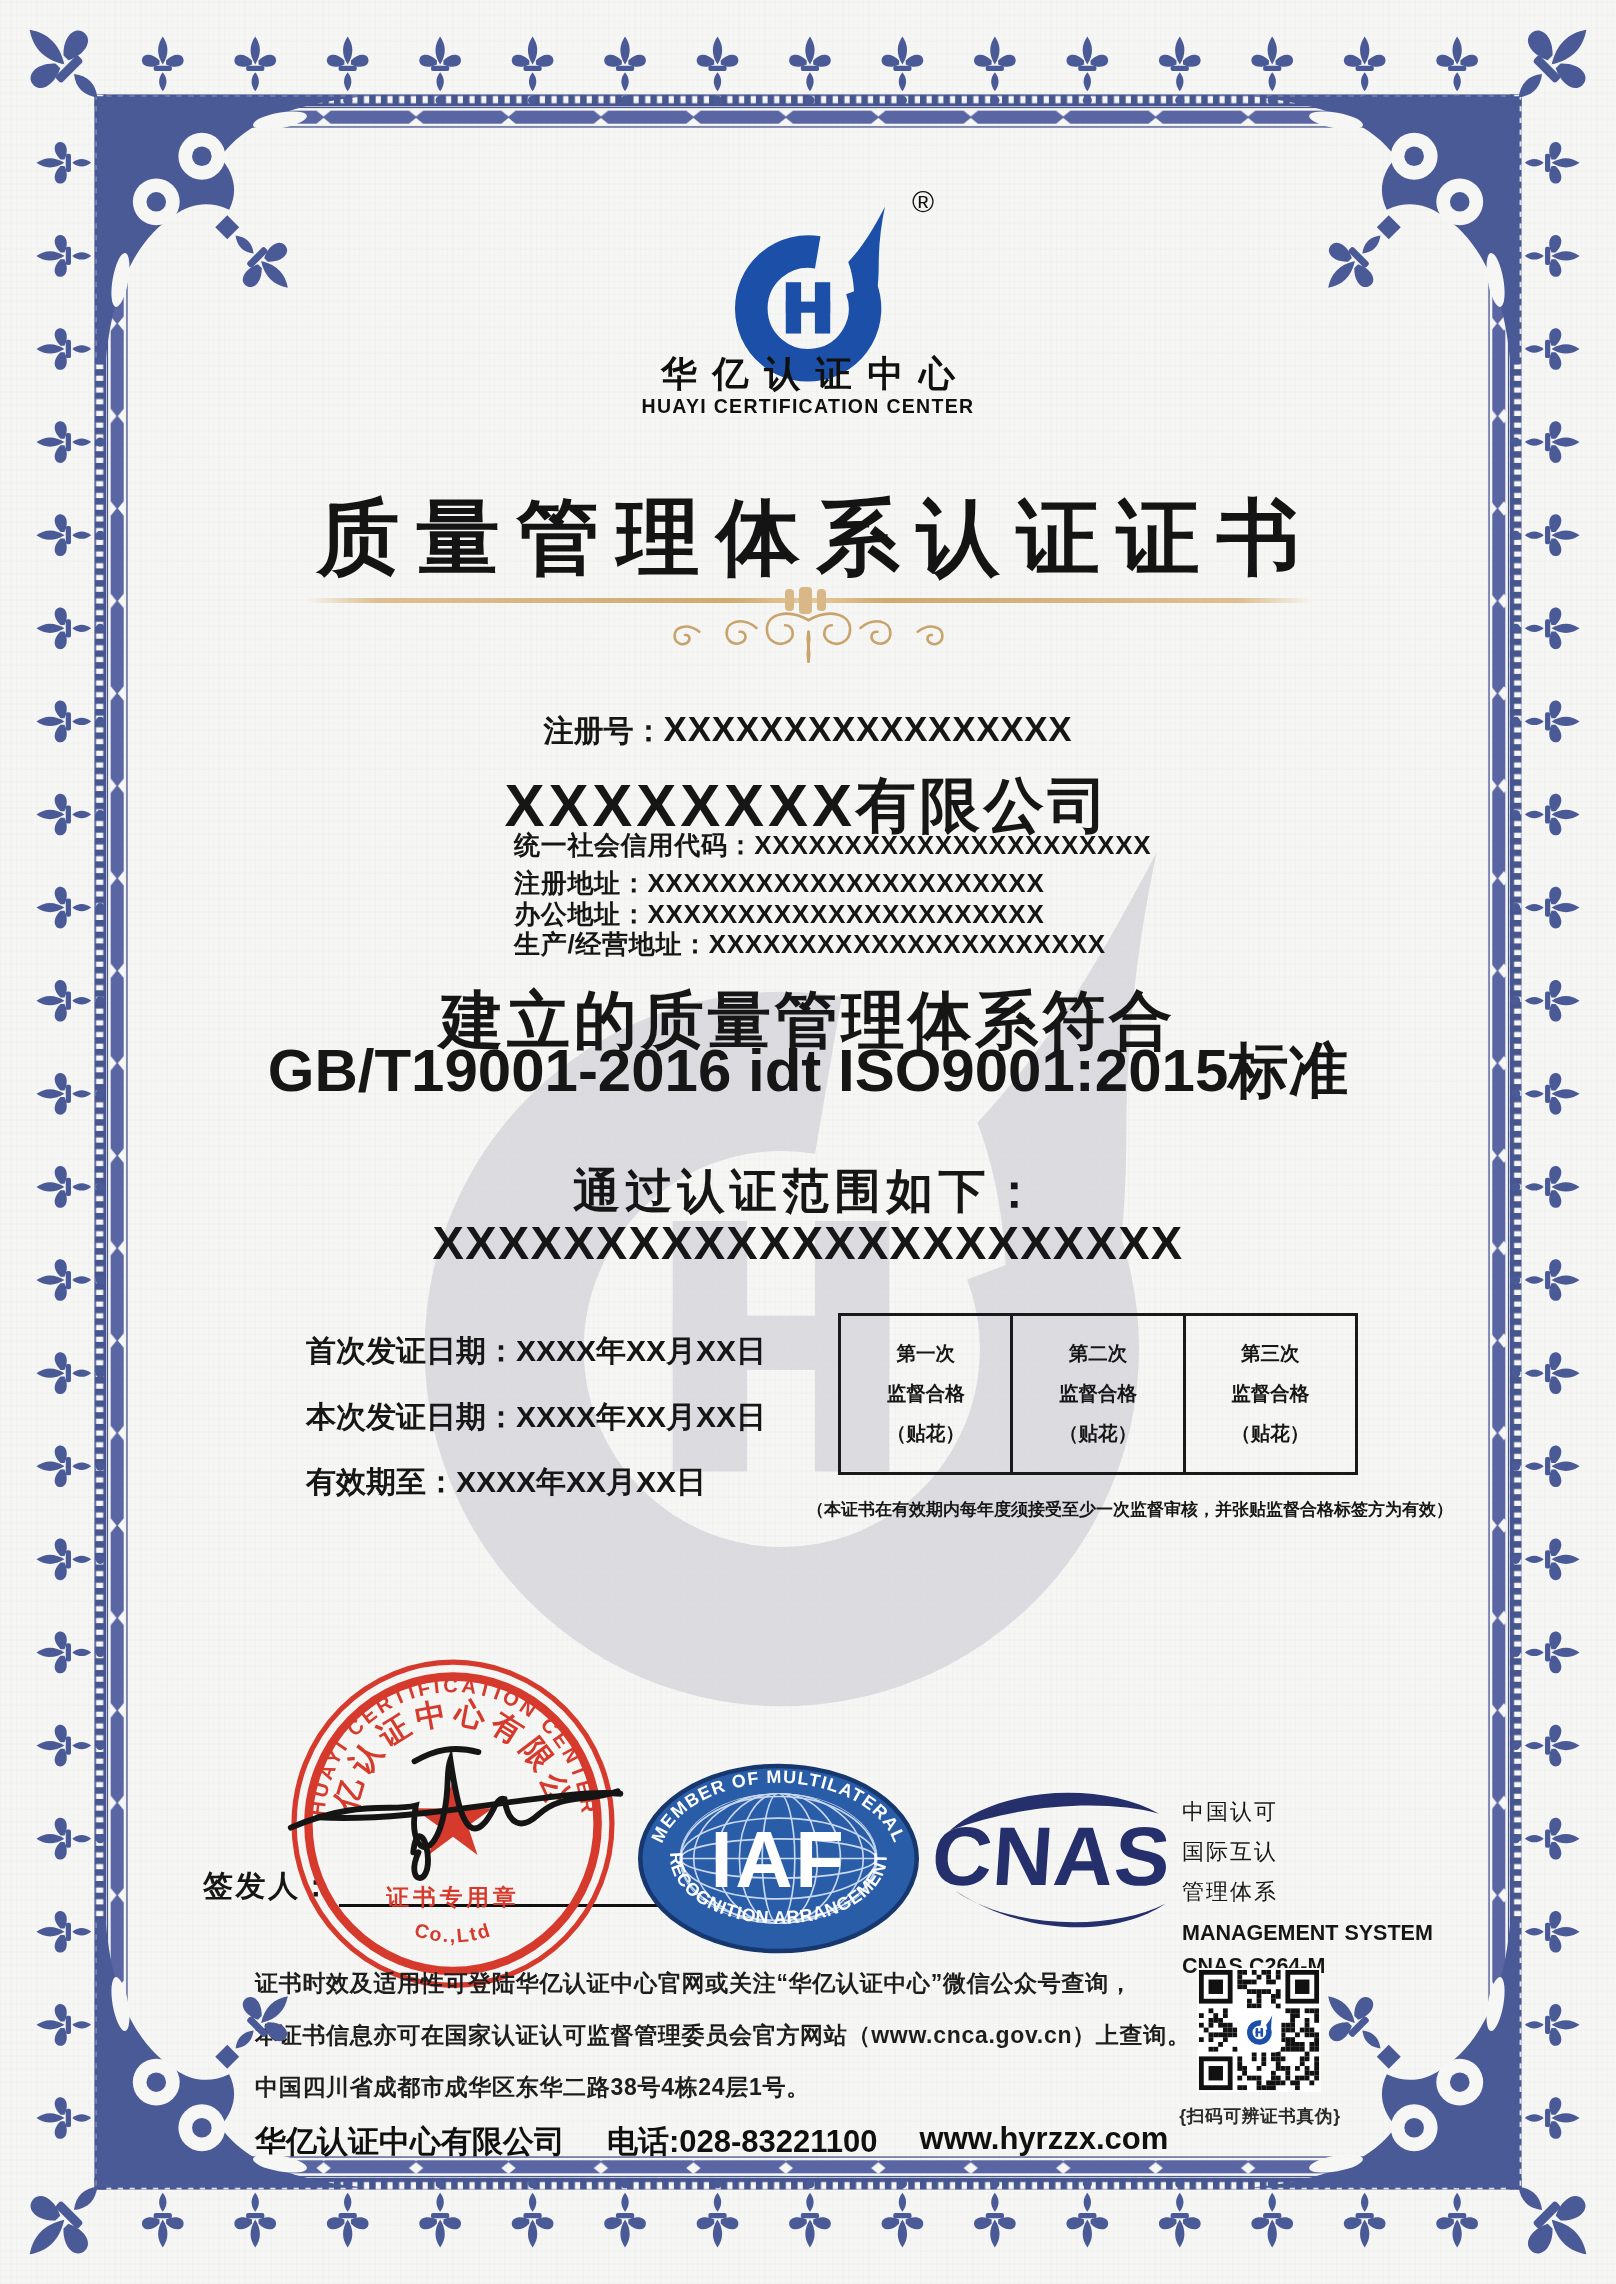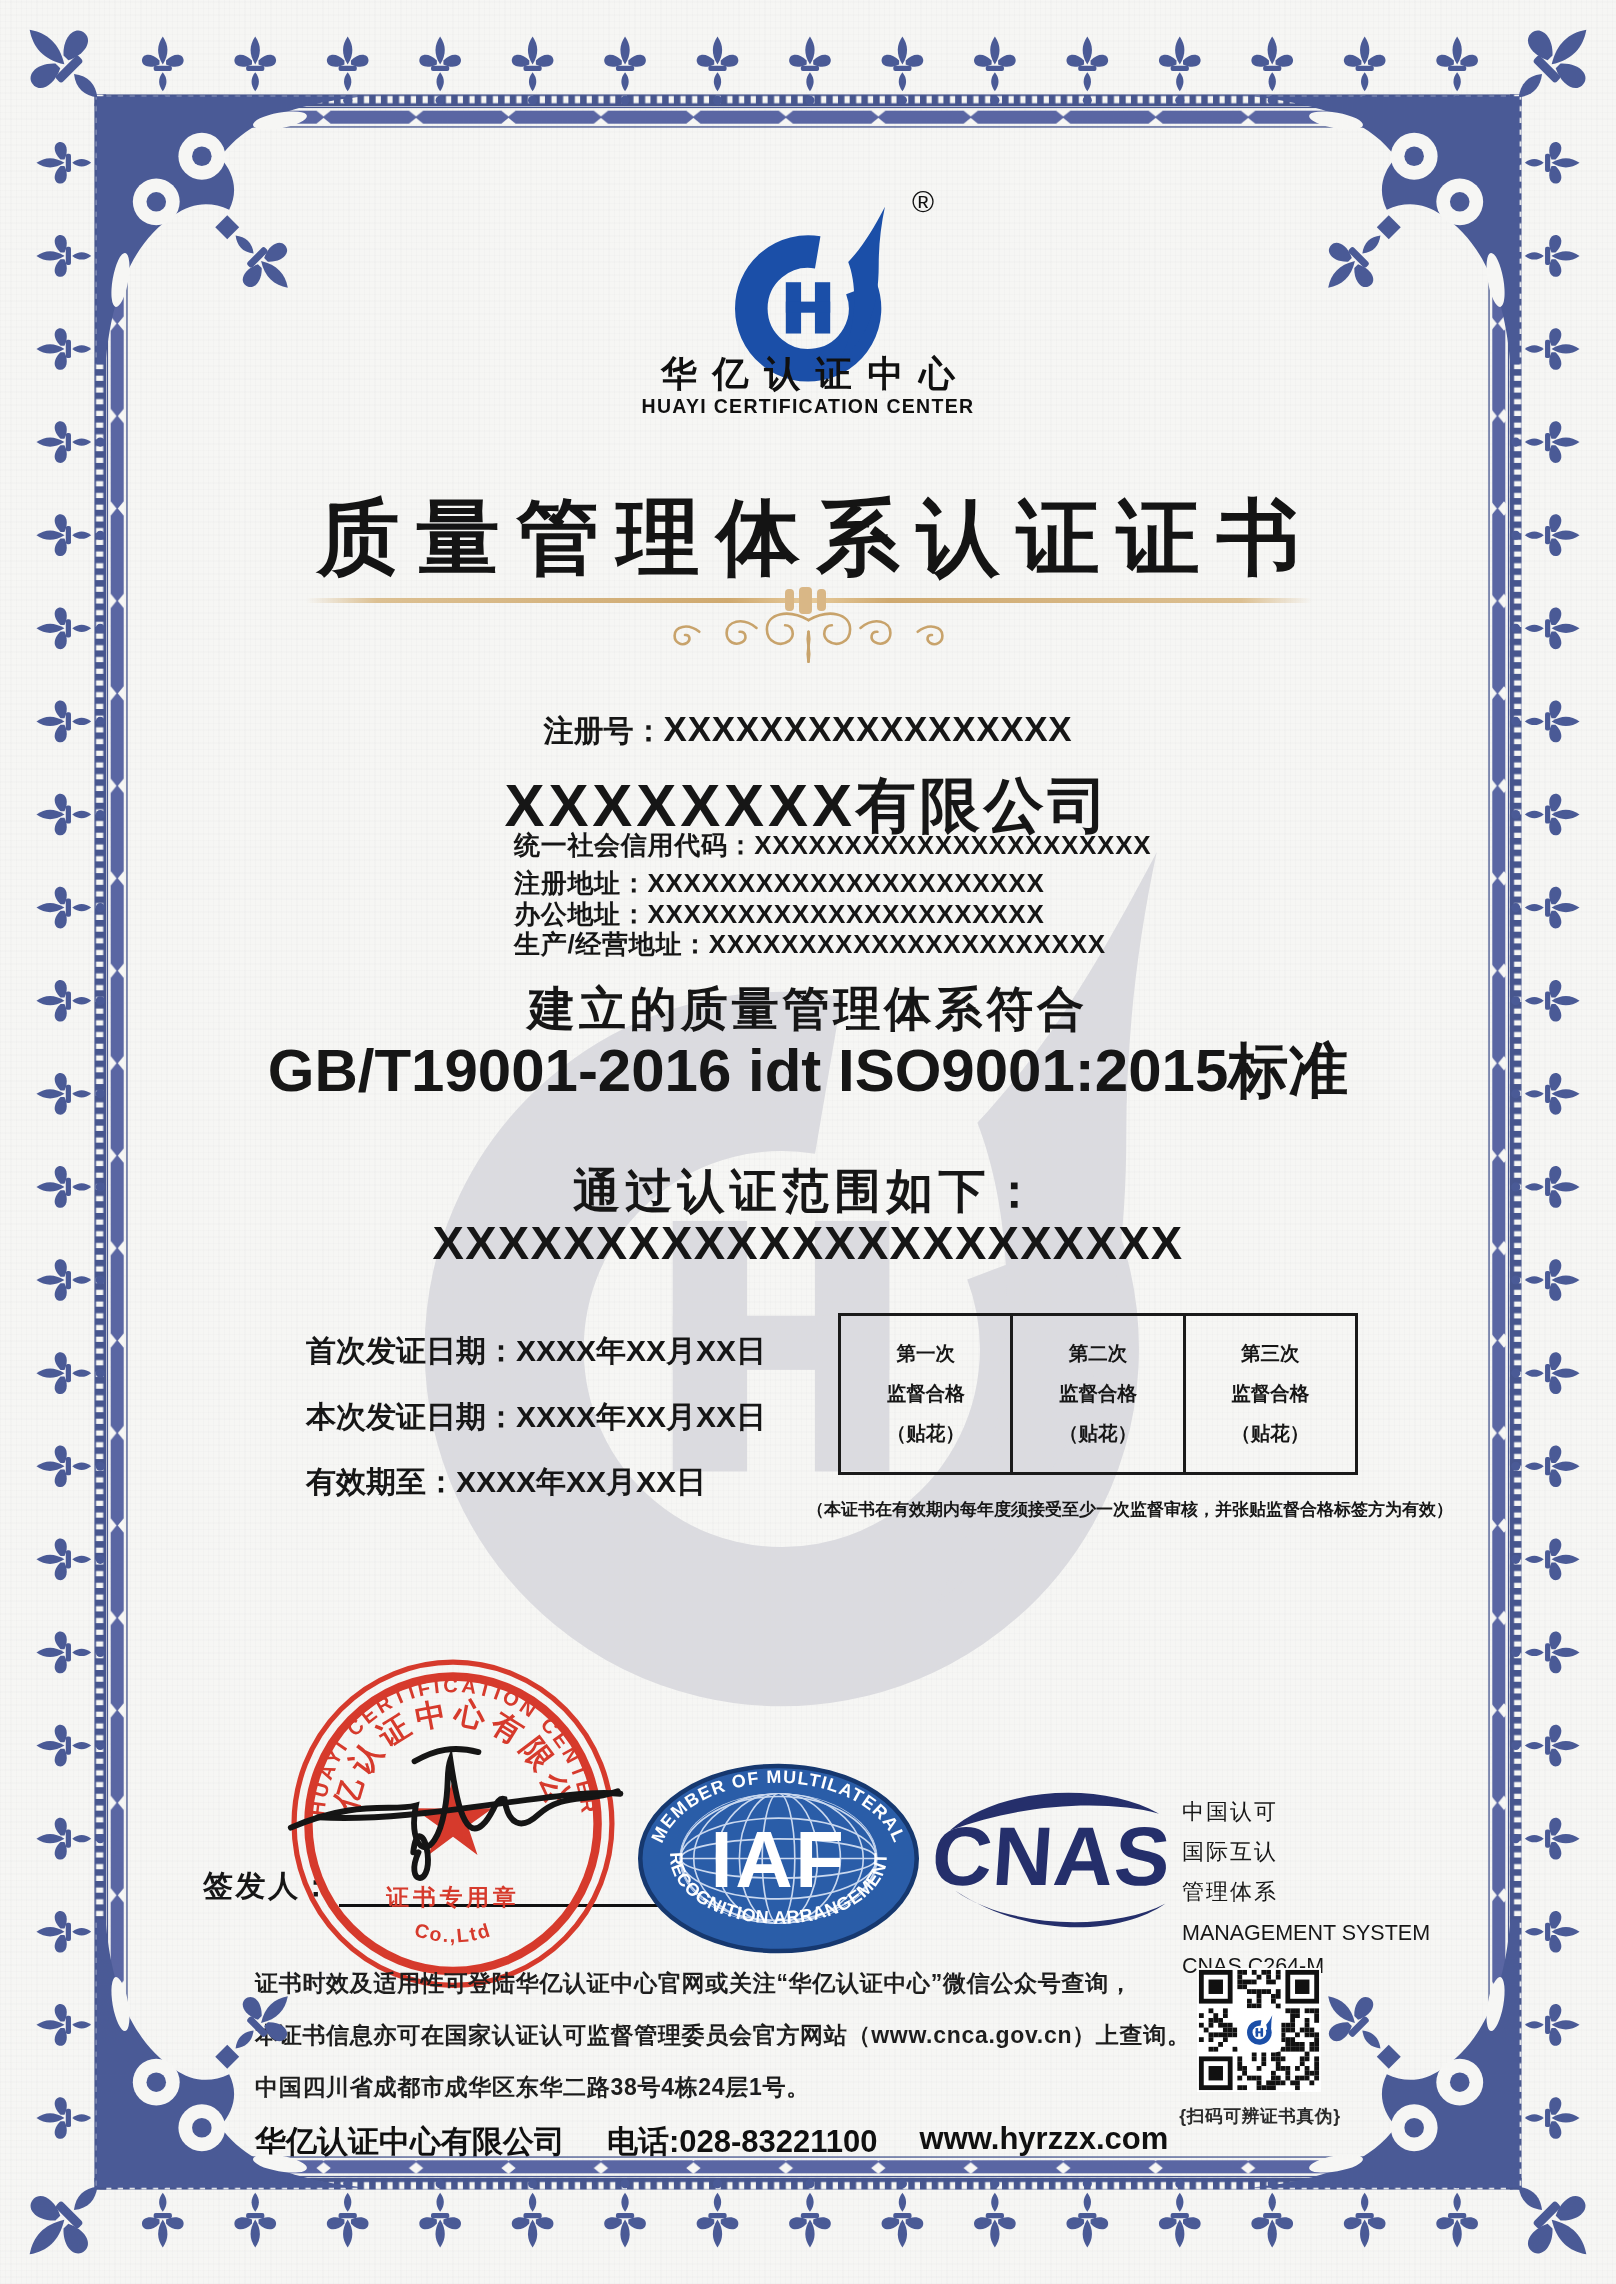--- a/index.html
+++ b/index.html
@@ -15,33 +15,33 @@
   .title{font-size:83px;font-weight:900;letter-spacing:17px;color:#141414;white-space:nowrap;}
   .logo-cn{font-size:36px;font-weight:800;letter-spacing:15.6px;color:#101010;}
   .logo-en{font-size:19.5px;font-weight:700;letter-spacing:1.3px;color:#101010;}
   .regmark{font-size:30px;font-weight:400;color:#111;}
   .gold-line{height:5.2px;background:linear-gradient(90deg, rgba(214,181,128,0) 0%, #dcc092 7%, #cfa96f 42%, #e7cb9c 50%, #cfa96f 58%, #dcc092 93%, rgba(214,181,128,0) 100%);}
   .knot{background:#d9b786;border-radius:3.9px;}
   .regno{font-size:30px;font-weight:700;white-space:nowrap;}
   .regno .val{font-size:35px;letter-spacing:0.7px;}
   .company{font-size:60px;font-weight:800;letter-spacing:3.9px;white-space:nowrap;}
   .field{font-size:26px;font-weight:700;white-space:nowrap;letter-spacing:0.7px;}
-  .conf{font-size:47px;font-weight:800;letter-spacing:3.9px;}
+  .conf{font-size:63px;font-weight:800;letter-spacing:3.9px;}
   .std{font-size:60px;font-weight:900;letter-spacing:0;white-space:nowrap;}
   .scopeh{font-size:47px;font-weight:800;letter-spacing:5.2px;}
   .scopev{font-size:47px;font-weight:600;letter-spacing:1.3px;white-space:nowrap;}
   .daterow{font-size:30px;font-weight:700;white-space:nowrap;}
   .sup-table{display:flex;border:3.3px solid #1a1a1a;background:rgba(246,246,244,0.0);}
   .sup-cell{flex:1;text-align:center;padding-top:17px;font-size:19.5px;font-weight:600;line-height:40px;border-right:3.3px solid #1a1a1a;}
   .sup-cell:last-child{border-right:none;}
   .sup-note{font-size:17px;font-weight:700;white-space:nowrap;}
   .issuer{font-size:30px;font-weight:700;letter-spacing:2.6px;}
   .sigline{height:3.3px;background:#111;}
   .accr-cn{font-size:22px;font-weight:400;line-height:40px;letter-spacing:2px;}
-  .accr-en{font-size:21.5px;font-weight:400;line-height:33px;letter-spacing:0px;}
+  .accr-en{font-size:21.5px;font-weight:700;line-height:33px;letter-spacing:0px;}
   .foot{font-size:23px;font-weight:600;white-space:nowrap;letter-spacing:0.7px;color:#1d1d1d;}
   .bottomline{display:flex;gap:42px;font-size:31px;font-weight:800;white-space:nowrap;color:#101010;}
   .qrcap{font-size:17.6px;font-weight:600;letter-spacing:0.7px;color:#2a2a2a;}
 </style>
 </head>
 <body>
 
 <div class="page">
 
   <svg width="0" height="0" style="position:absolute" aria-hidden="true">

